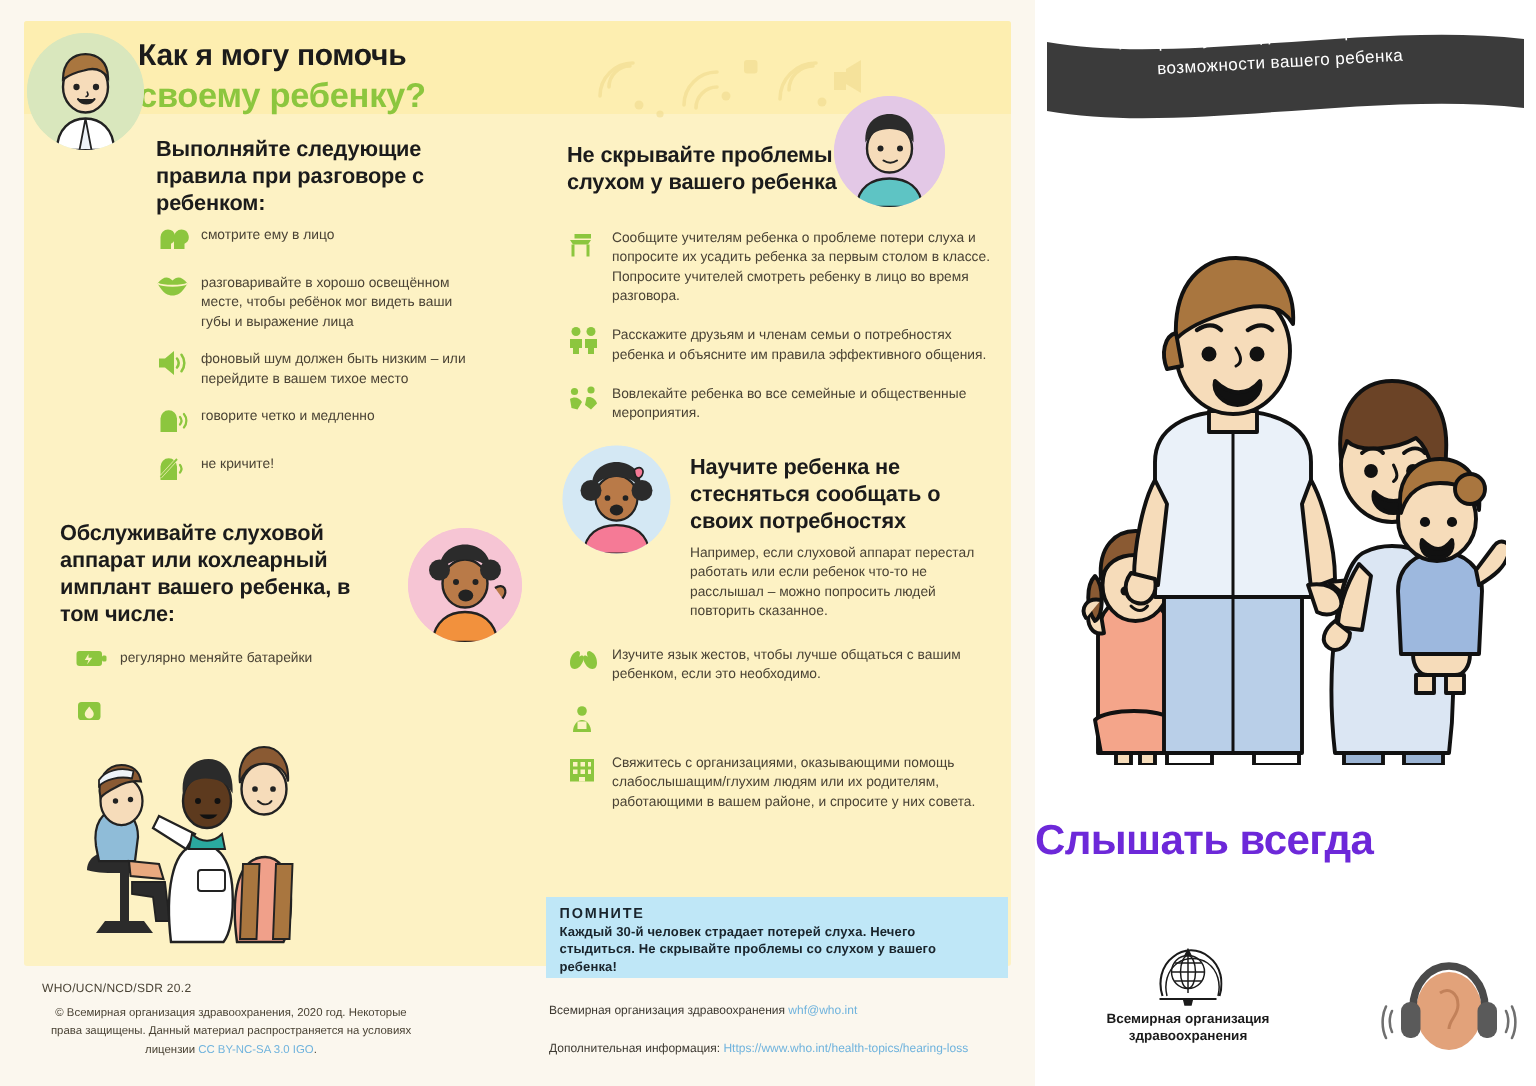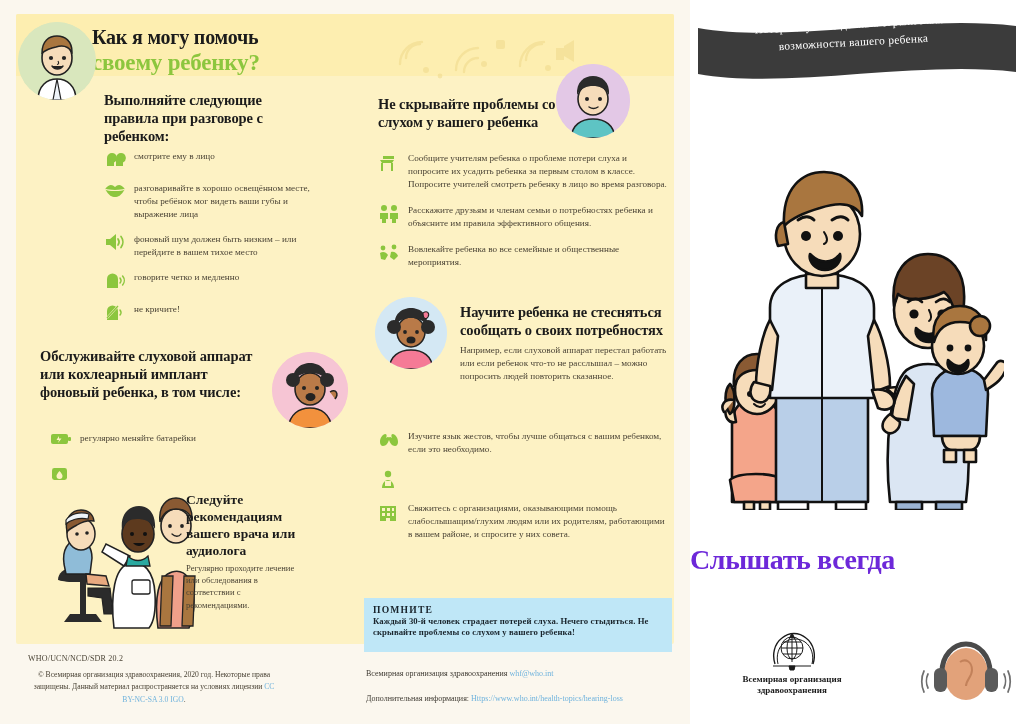--- a/index.html
+++ b/index.html
@@ -2,21 +2,21 @@
 <html><head>
 <meta charset="utf-8">
 <style>
   html,body{margin:0;padding:0;}
   body{
     width:1024px;height:724px;overflow:hidden;
     background:#ffffff;
     font-family:"Liberation Sans", sans-serif;
     -webkit-font-smoothing:antialiased;
   }
-  .page{position:relative;width:1024px;height:724px;background:#fdf9f1;font-family:Liberation Serif, serif;}
+  .page{position:relative;width:1024px;height:724px;background:#fdf9f1;}
 
   
   .leaflet{position:absolute;left:0;top:0;width:690px;height:724px;background:#fbf7ee;}
   .panel-yellow{
     position:absolute;left:16px;top:14px;width:658px;height:630px;
     background:#fdf2c4;border-radius:2px;
   }
   .panel-yellow:after{
     content:"";position:absolute;left:0;top:0;width:100%;height:62px;
     background:#fdeeb0;border-radius:2px 2px 0 0;
@@ -203,21 +203,21 @@
         <circle cx="21" cy="28" r="7" fill="#2b2b2b"></circle>
           <circle cx="55" cy="28" r="7" fill="#2b2b2b"></circle>
         <circle cx="32" cy="36" r="2" fill="#222"></circle>
           <circle cx="45" cy="36" r="2" fill="#222"></circle>
         <ellipse cx="38.5" cy="45" rx="5" ry="4" fill="#222"></ellipse>
         <path d="M58 40c6-4 9 2 5 7" fill="#b97a48" stroke="#222" stroke-width="1.5"></path>
       </svg>
     </div>
 
     <div class="col" style="left:40px;top:348px;width:220px;">
-      <div class="h2">Обслуживайте слуховой аппарат или кохлеарный имплант фоновый ребенка, в том числе:</div>
+      <div class="h2">Обслуживайте слуховой аппарат или кохлеарный имплант вашего ребенка, в том числе:</div>
     </div>
 
     <div class="col" style="left:50px;top:432px;width:280px;">
       <div class="bul" style="margin-bottom:14px;">
         <div class="bico">
           <svg width="22" height="14" viewBox="0 0 22 14">
             <rect x="1" y="2" width="17" height="10" rx="2" fill="#8cc63e"></rect>
             <rect x="18" y="5" width="3" height="4" rx="1" fill="#8cc63e"></rect>
             <path d="M9 4l-2.5 4H9l-1 3 3.5-4.5H9z" fill="#fdf2c4"></path>
           </svg>
@@ -262,24 +262,20 @@
       <path d="M122 152c-4-30 0-52 14-56 14-4 22 10 22 28 0 12-2 22-5 28z" fill="#f0a08a" stroke="#222" stroke-width="1.6"></path>
       <path d="M124 150h11l2-50h-11z" fill="#a9763f" stroke="#222" stroke-width="1.3"></path>
       <path d="M146 150h11l2-50h-11z" fill="#a9763f" stroke="#222" stroke-width="1.3"></path>
       <ellipse cx="140" cy="50" rx="15" ry="17" fill="#f6dcba" stroke="#222" stroke-width="1.6"></ellipse>
       <path d="M124 46c-2-16 7-24 16-24s17 8 16 23c-2-9-9-12-16-12s-13 4-16 13z" fill="#8a5a33" stroke="#222" stroke-width="1.4"></path>
       <circle cx="134" cy="50" r="1.9" fill="#222"></circle>
         <circle cx="146" cy="50" r="1.9" fill="#222"></circle>
       <path d="M136 58c3 3 7 3 9 0" fill="none" stroke="#222" stroke-width="1.3" stroke-linecap="round"></path>
     </svg>
 
-    <div class="col" style="left:186px;top:492px;width:118px;">
-      <div class="sub-h">Следуйте рекомендациям вашего врача или аудиолога</div>
-      <div class="sub-b">Регулярно проходите лечение или обследования в соответствии с рекомендациями.</div>
-    </div>
 
     <div class="avatar av-boy">
       <svg width="74" height="74" viewBox="0 0 74 74">
         <circle cx="37" cy="37" r="37" fill="#e3c8e6"></circle>
         <path d="M15 74c1-13 10-19 22-19s21 6 22 19z" fill="#5ec4c4" stroke="#222" stroke-width="1.6"></path>
         <ellipse cx="37" cy="35" rx="15" ry="16" fill="#f6dcba" stroke="#222" stroke-width="1.6"></ellipse>
         <path d="M21 31c-1-13 7-19 16-19s17 6 16 19c-4-7-10-9-16-9s-12 2-16 9z" fill="#2b2b2b"></path>
         <circle cx="31" cy="35" r="2" fill="#222"></circle>
           <circle cx="44" cy="35" r="2" fill="#222"></circle>
         <path d="M33 43c3 2 6 2 9 0" fill="none" stroke="#222" stroke-width="1.4" stroke-linecap="round"></path>

